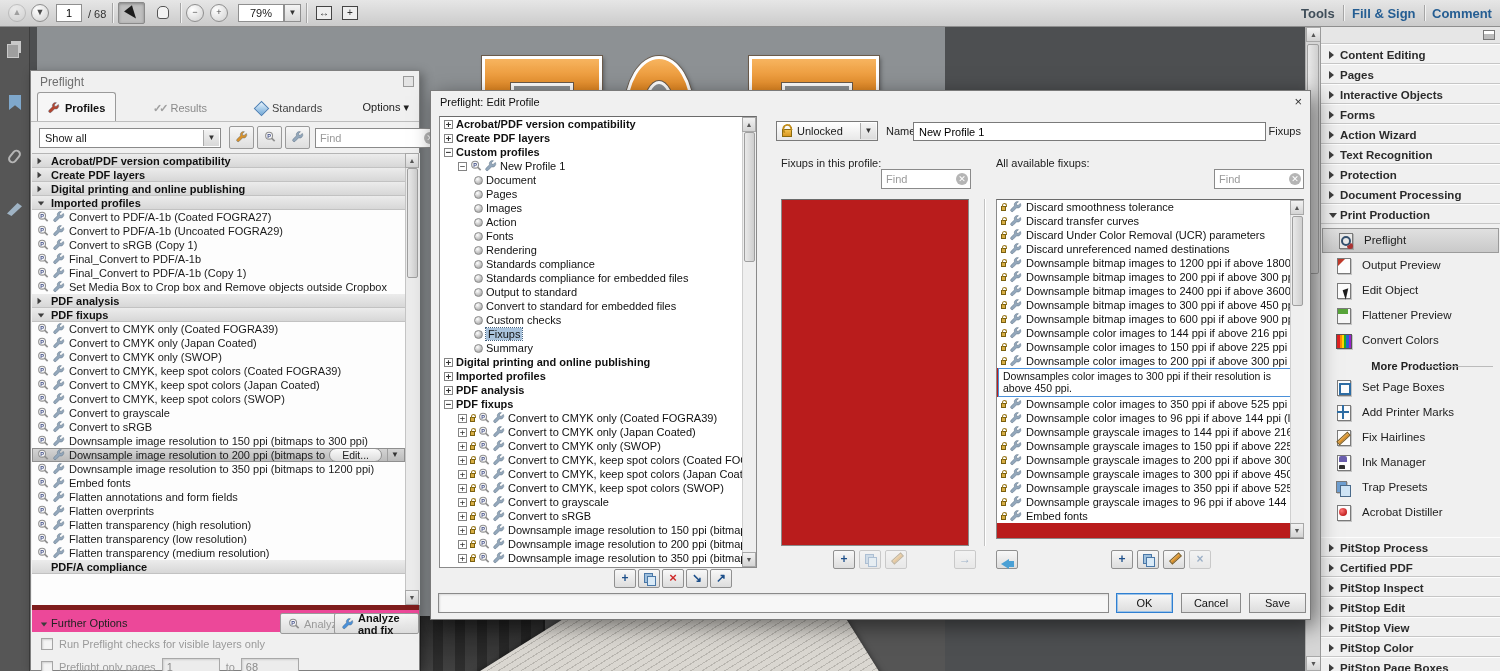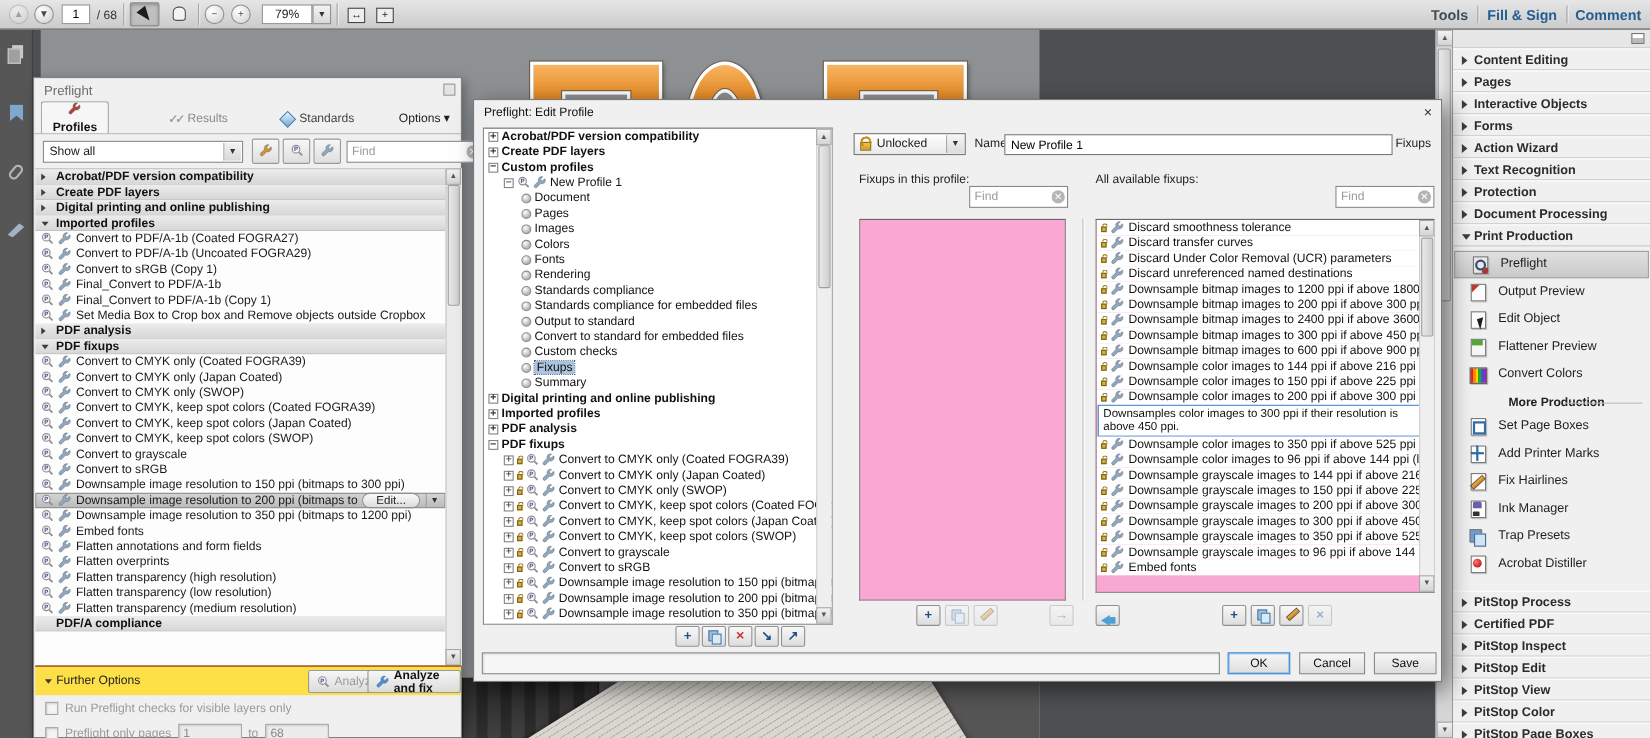--- a/index.html
+++ b/index.html
@@ -102,21 +102,21 @@
   .pf-group .tri{position:absolute;left:5px;top:3px;transform:scale(.8);}
   .pf-item{height:14px;display:flex;align-items:center;gap:4px;padding-left:5px;font-size:11px;background:#fdfdfd;white-space:nowrap;cursor:pointer;}
   .pf-item .lbl{overflow:hidden;}
   .pf-item.sel{background:linear-gradient(#d6d6d6,#b9b9b9);outline:1px solid #8f8f8f;outline-offset:-1px;}
   .editwrap{margin-left:auto;display:flex;align-items:center;padding-right:3px;}
   .edit-btn{height:14px;padding:0 12px;font-size:10.5px;line-height:12px;border:1px solid #8f8f8f;border-radius:8px;background:linear-gradient(#fafafa,#dcdcdc);cursor:pointer;color:#222;}
   .edit-dd{width:15px;text-align:center;font-size:8px;color:#333;border-left:1px solid #9f9f9f;margin-left:5px;height:12px;line-height:12px;cursor:pointer;}
   .pf-desc{height:28px;padding:2px 12px 0 40px;font-size:10.5px;line-height:12px;background:#fdfdfd;border-bottom:1px solid #cfcfcf;color:#222;}
   .ic{display:inline-flex;width:12px;height:12px;flex:none;}
   #pfScroll{position:absolute;left:374px;top:82px;width:15px;height:452px;background:#ececec;border-left:1px solid #c5c5c5;}
-  #foBar{position:absolute;left:1px;top:534px;width:387px;height:27px;background:#fde047;border-top:1px solid #7f1d1d;}
+  #foBar{position:absolute;left:1px;top:534px;width:387px;height:27px;background:#ec4899;border-top:5px solid #7f1d1d;}
   #foBar .folbl{position:absolute;left:8px;top:7px;color:#222;}
   #foBar .tri{transform:scale(.8);}
   .an-btn{position:absolute;top:3px;height:21px;background:linear-gradient(#f6f6f6,#dcdcdc);border:1px solid #9a9a9a;border-radius:2px;font-size:11px;display:flex;align-items:center;gap:4px;padding:0 7px;cursor:pointer;}
   .an-btn.dis{color:#9a9a9a;}
   .an-btn.strong{font-weight:bold;color:#111;}
   .chkrow{position:absolute;left:10px;display:flex;align-items:center;gap:6px;color:#9a9a9a;}
   .chk{width:12px;height:12px;background:#f4f4f4;border:1px solid #a5a5a5;box-shadow:inset 1px 1px 2px rgba(0,0,0,.15);}
   .pg-inp{width:58px;height:17px;background:#ececec;border:1px solid #a8a8a8;box-shadow:inset 1px 1px 2px rgba(0,0,0,.12);color:#8a8a8a;font-size:11px;padding:0 4px;}
 
   
@@ -142,21 +142,21 @@
   .pencil-ic::before{content:"";position:absolute;left:1px;top:5px;width:11px;height:3px;background:linear-gradient(#f0b050,#c97f1a);border:1px solid #7a5a20;transform:rotate(-42deg);}
   .arrowL{display:inline-block;margin-top:4px;}
   .arrowL::before{content:"";display:inline-block;width:0;height:0;border-top:5px solid transparent;border-bottom:5px solid transparent;border-right:8px solid #4aa0d5;vertical-align:middle;}
   .arrowL::after{content:"";display:inline-block;width:5px;height:6px;background:#4aa0d5;vertical-align:middle;}
   .lockcombo{position:absolute;left:345px;top:30px;width:102px;height:20px;background:linear-gradient(#fff,#e8e8e8);border:1px solid #7a7a7a;display:flex;align-items:center;gap:5px;padding-left:5px;cursor:pointer;}
   .lockcombo .dd{position:absolute;right:1px;top:1px;width:16px;height:16px;border-left:1px solid #aaa;text-align:center;font-size:8px;line-height:16px;color:#333;background:linear-gradient(#f4f4f4,#dcdcdc);}
   .padlock{position:relative;width:10px;height:8px;background:linear-gradient(#f2c14e,#d8961e);border:1px solid #8a6a10;flex:none;margin-top:3px;}
   .padlock::before{content:"";position:absolute;left:-1px;top:-6px;width:6px;height:6px;border:2px solid #c08c1a;border-bottom:none;border-radius:5px 5px 0 0;transform:rotate(-18deg);}
   .dlabel{position:absolute;font-size:11px;color:#222;}
   #nameInput{position:absolute;left:482px;top:31px;width:353px;height:19px;border:1px solid #7a7a7a;font-size:11px;padding:0 5px;background:#fff;}
-  .listbox{position:absolute;background:#f9a8d4;border:1px solid #8a8a8a;border-top-color:#6a6a6a;overflow:hidden;}
+  .listbox{position:absolute;background:#b91c1c;border:1px solid #8a8a8a;border-top-color:#6a6a6a;overflow:hidden;}
   #fxList{left:565px;top:108px;width:308px;height:340px;}
   #profFixList{left:350px;top:108px;width:188px;height:347px;}
   .coldiv{position:absolute;left:553px;top:108px;width:1px;height:347px;background:#c2c2c2;box-shadow:1px 0 0 #fff;}
   .fx-row{height:14px;display:flex;align-items:center;gap:4px;padding-left:4px;font-size:11px;background:#fff;white-space:nowrap;overflow:hidden;color:#111;cursor:pointer;}
   .fx-row.sel{background:#2e7cd6;color:#fff;}
   .fx-desc{border:1px solid #4a90d9;margin:0 1px;padding:1px 4px;font-size:10.5px;line-height:12px;height:29px;background:#fff;color:#111;overflow:hidden;}
   .fxscroll{position:absolute;left:859px;top:109px;width:14px;height:338px;background:#efefef;border-left:1px solid #cfcfcf;}
   #statusbar{position:absolute;left:7px;top:502px;width:671px;height:20px;background:#f7f7f7;border:1px solid #8a8a8a;box-shadow:inset 1px 1px 2px rgba(0,0,0,.12);}
   .dlg-btn{position:absolute;top:502px;height:20px;background:linear-gradient(#f7f7f7,#dddddd);border:1px solid #8a8a8a;font-size:11px;text-align:center;line-height:18px;cursor:pointer;color:#111;}
   #okBtn{border:1px solid #2f7fd1;box-shadow:0 0 0 1px #9cc3e8 inset;}
@@ -252,21 +252,21 @@
       <div class="sb-h"><span class="tri right"></span>PitStop View</div>
       <div class="sb-h"><span class="tri right"></span>PitStop Color</div>
       <div class="sb-h"><span class="tri right"></span>PitStop Page Boxes</div>
     </div>
 </div>
 
 <div id="panel">
   <div class="ptitle">Preflight</div>
   <div class="pclose"></div>
 
-  <div class="tab active" style="left:6px;flex-direction:column;">
+  <div class="tab active" style="left:6px;">
     <span class="ic" id="profTabIc">
         <svg width="12" height="12" viewBox="0 0 16 16">
           <path d="M13.6 3.2 L11 5.8 L8.9 5.6 L8.7 3.5 L11.3 0.9 A4.3 4.3 0 0 0 5.9 6.4 L1.2 11.1 A2 2 0 0 0 4 13.9 L8.7 9.2 A4.3 4.3 0 0 0 14.2 3.8 Z" fill="#b5442e" stroke="#5a6d80" stroke-width="0.6"></path>
         </svg>
       </span>
     <span>Profiles</span>
   </div>
   <div class="tab" style="left:112px;">
     <span class="checks">✓✓</span>
     <span style="color:#8a8a8a;">Results</span>
@@ -736,21 +736,21 @@
       <div class="t-row" style="padding-left: 34px;">
         <span class="sphere"></span>
         <span class="t-lbl">Pages</span>
       </div>
       <div class="t-row" style="padding-left: 34px;">
         <span class="sphere"></span>
         <span class="t-lbl">Images</span>
       </div>
       <div class="t-row" style="padding-left: 34px;">
         <span class="sphere"></span>
-        <span class="t-lbl">Colors</span>
+        <span class="t-lbl">Action</span>
       </div>
       <div class="t-row" style="padding-left: 34px;">
         <span class="sphere"></span>
         <span class="t-lbl">Fonts</span>
       </div>
       <div class="t-row" style="padding-left: 34px;">
         <span class="sphere"></span>
         <span class="t-lbl">Rendering</span>
       </div>
       <div class="t-row" style="padding-left: 34px;">

